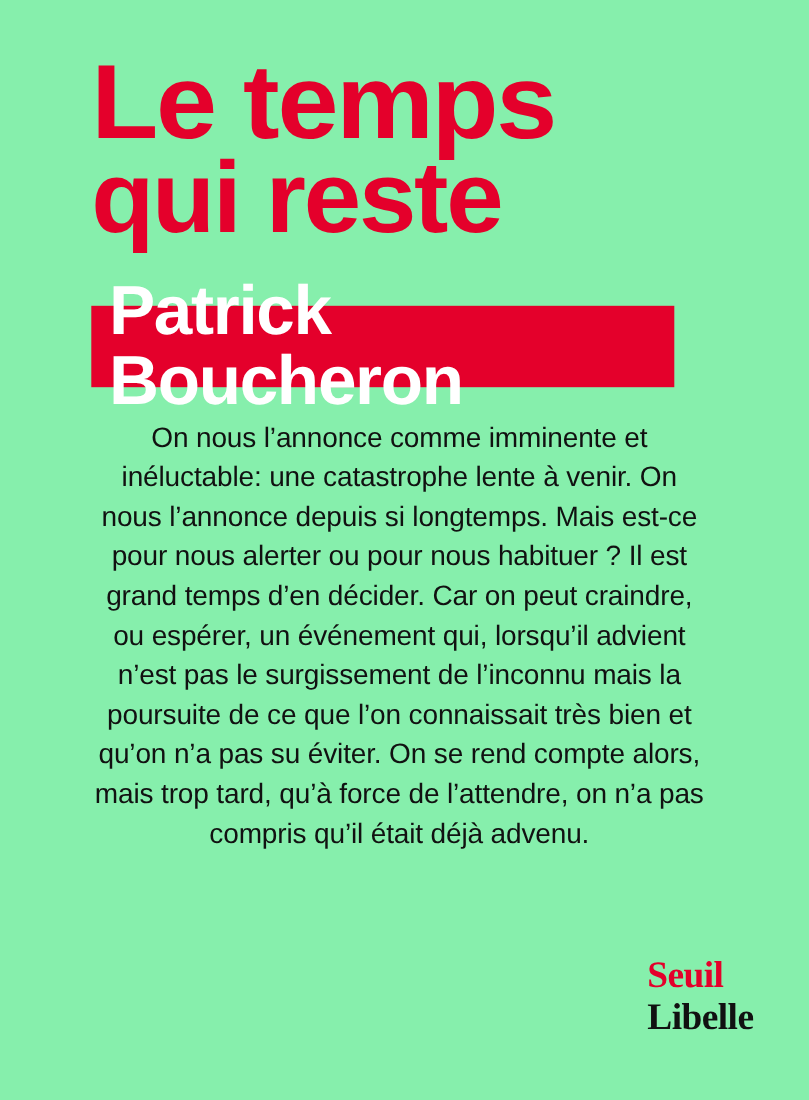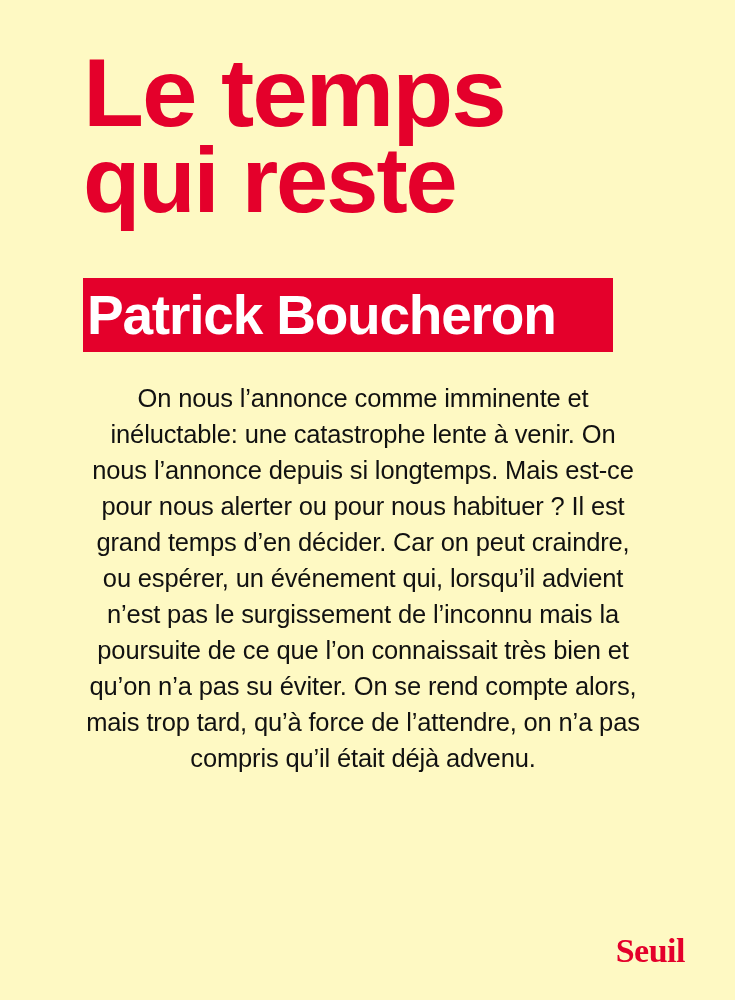--- a/index.html
+++ b/index.html
@@ -11,21 +11,21 @@
     width: 735px;
     height: 1000px;
     font-family: "Liberation Sans", sans-serif;
     color: #111111;
     position: relative;
     overflow: hidden;
   }
   .cover {
     position: absolute;
     inset: 0;
-    background: #fef9c3;
+    background: #86efac;
   }
   .title-block {
     position: absolute;
     left: 83px;
     top: 52px;
     width: 600px;
   }
   .title-line {
     color: #E4002B;
     font-family: "Liberation Sans", sans-serif;
@@ -51,45 +51,46 @@
     top: 278px;
     width: 530px;
     height: 74px;
     background: #E4002B;
     display: flex;
     align-items: center;
   }
   .author-name {
     color: #ffffff;
     font-weight: bold;
-    font-size: 55px;
+    font-size: 63px;
     letter-spacing: -1.2px;
     line-height: 1;
     padding-left: 4px;
     transform: scaleX(1.0);
     transform-origin: left center;
+    margin-left: 12px;
   }
   .blurb {
     position: absolute;
     left: 83px;
     top: 381px;
     width: 560px;
     font-size: 25.5px;
     line-height: 1.41;
     color: #111111;
     letter-spacing: -0.15px;
   }
   .blurb p {
     margin: 0;
     text-align: center;
   }
   .publisher {
     position: absolute;
     right: 50px;
-    bottom: 30px;
+    bottom: 56px;
     display: flex;
     align-items: flex-start;
     font-weight: bold;
     font-size: 34px;
     letter-spacing: -0.5px;
     flex-direction: column;
   }
   .pub-seuil {
     color: #E4002B;
     font-family: "Liberation Serif", serif;
@@ -114,15 +115,16 @@
   <div class="author-bar">
     <div class="author-name">Patrick Boucheron</div>
   </div>
 
   <div class="blurb">
     <p>On nous l’annonce comme imminente et inéluctable: une catastrophe lente à venir. On nous l’annonce depuis si longtemps. Mais est-ce pour nous alerter ou pour nous habituer ? Il est grand temps d’en décider. Car on peut craindre, ou espérer, un événement qui, lorsqu’il advient n’est pas le surgissement de l’inconnu mais la poursuite de ce que l’on connaissait très bien et qu’on n’a pas su éviter. On se rend compte alors, mais trop tard, qu’à force de l’attendre, on n’a pas compris qu’il était déjà advenu.</p>
   </div>
 
   <div class="publisher">
     <span class="pub-seuil">Seuil</span>
+    <span class="pub-libelle">Libelle</span>
   </div>
 
 </div>
 
 </body></html>

